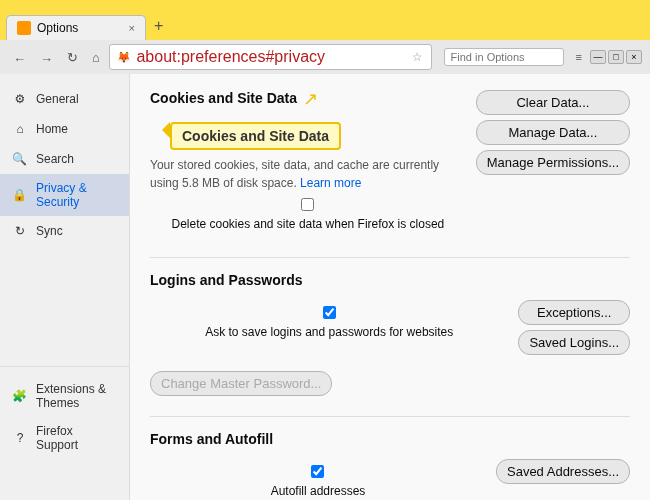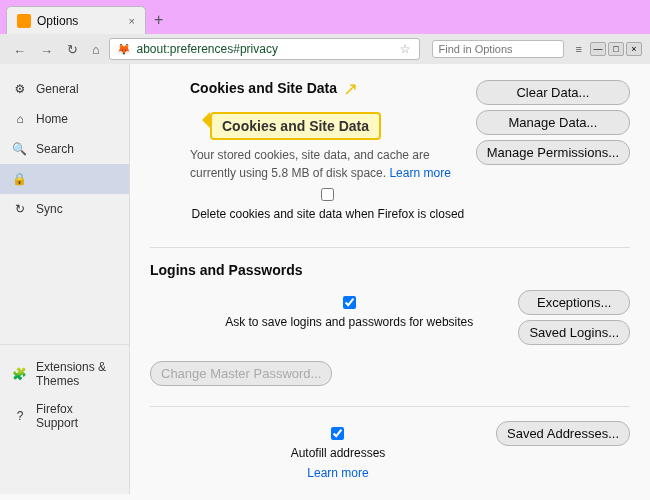--- a/index.html
+++ b/index.html
@@ -7,22 +7,23 @@
       font-family: -apple-system, BlinkMacSystemFont, 'Segoe UI', Arial, sans-serif;
       font-size: 13px;
       background: #f9f9fa;
       color: #0c0c0d;
       width: 650px;
       height: 500px;
       overflow: hidden;
     }
     .tab-bar {
       display: flex;
-      padding: 6px 6px 0;
-      background: #f0abfc;
+      align-items: flex-end;
+      padding: 12px 6px 0;
+      background: #fde047;
     }
     .tab {
       display: flex;
       align-items: center;
       background: #f0f0f0;
       border: 1px solid #bbb;
       border-bottom: none;
       border-radius: 5px 5px 0 0;
       padding: 5px 10px;
       font-size: 12px;
@@ -72,34 +73,34 @@
       border: 1px solid #bbb;
       border-radius: 3px;
       padding: 3px 8px;
       font-size: 12px;
       display: flex;
       align-items: center;
       gap: 5px;
       color: #444;
     }
     .url-bar-icon { color: #e25c00; font-size: 11px; }
-    .url-text { color: #14532d; font-size: 12px; }
+    .url-text { color: #b91c1c; font-size: 16px; }
     .find-bar {
       display: flex;
       align-items: center;
       gap: 4px;
       margin-left: 8px;
     }
     .find-input {
       background: white;
       border: 1px solid #bbb;
       border-radius: 3px;
       padding: 2px 6px;
       font-size: 11px;
-      width: 132px;
+      width: 120px;
     }
     .toolbar-icons {
       display: flex;
       align-items: center;
       gap: 2px;
       margin-left: 4px;
     }
 
     
     .main-content {
@@ -173,21 +174,21 @@
       border-top: 1px solid #ddd;
       margin: 14px 0;
     }
 
     .row-with-btn {
       display: flex;
       align-items: flex-start;
       justify-content: space-between;
       gap: 10px;
     }
-    .row-content { flex: 1; margin-left: 40px; }
+    .row-content { flex: 1; }
 
     .btn-group {
       display: flex;
       flex-direction: column;
       gap: 5px;
       flex-shrink: 0;
     }
     .action-btn {
       background: #e8e8e8;
       border: 1px solid #b5b5b5;
@@ -291,20 +292,21 @@
     <div class="sidebar-item">
       <span class="sidebar-icon">⌂</span>
       <span>Home</span>
     </div>
     <div class="sidebar-item">
       <span class="sidebar-icon">🔍</span>
       <span>Search</span>
     </div>
     <div class="sidebar-item active">
       <span class="sidebar-icon" style="color:#0060df;">🔒</span>
+      <span>Privacy &amp; Security</span>
     </div>
     <div class="sidebar-item">
       <span class="sidebar-icon">↻</span>
       <span>Sync</span>
     </div>
 
     <div style="flex:1;"></div>
     <div style="margin-top: 120px; border-top: 1px solid #ddd; padding-top: 8px;">
       <div class="sidebar-item">
         <span class="sidebar-icon">🧩</span>
@@ -367,20 +369,21 @@
       <div class="row-with-btn">
         <div class="btn-group">
           <button class="action-btn disabled" style="color:#aaa;">Change Master Password...</button>
         </div>
       </div>
     </div>
 
     <hr class="section-divider">
 
     <div class="section">
+      <div class="section-title">Forms and Autofill</div>
       <div class="row-with-btn">
         <div class="row-content">
           <div class="checkbox-row">
             <input type="checkbox" checked="" style="">
             <label>Autofill addresses</label>
             <a class="learn-more" href="#">Learn more</a>
           </div>
         </div>
         <div class="btn-group">
           <button class="action-btn">Saved Addresses...</button>

